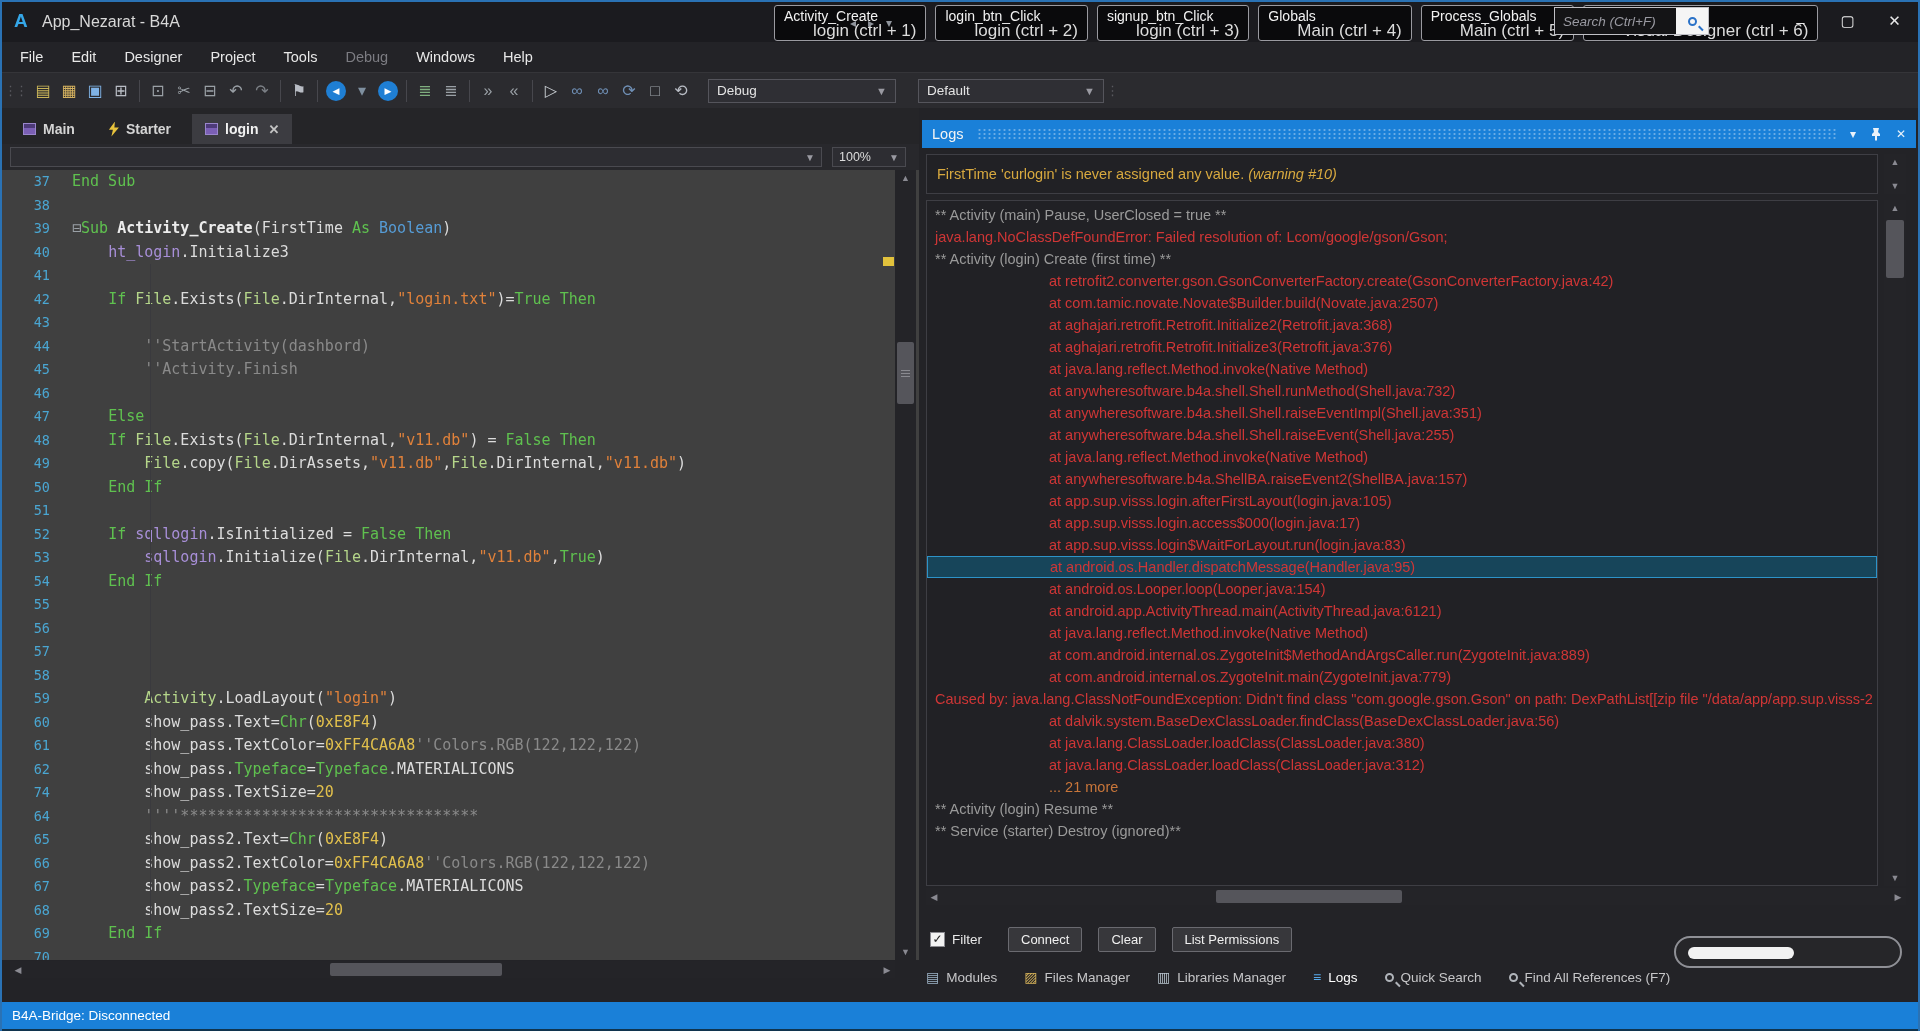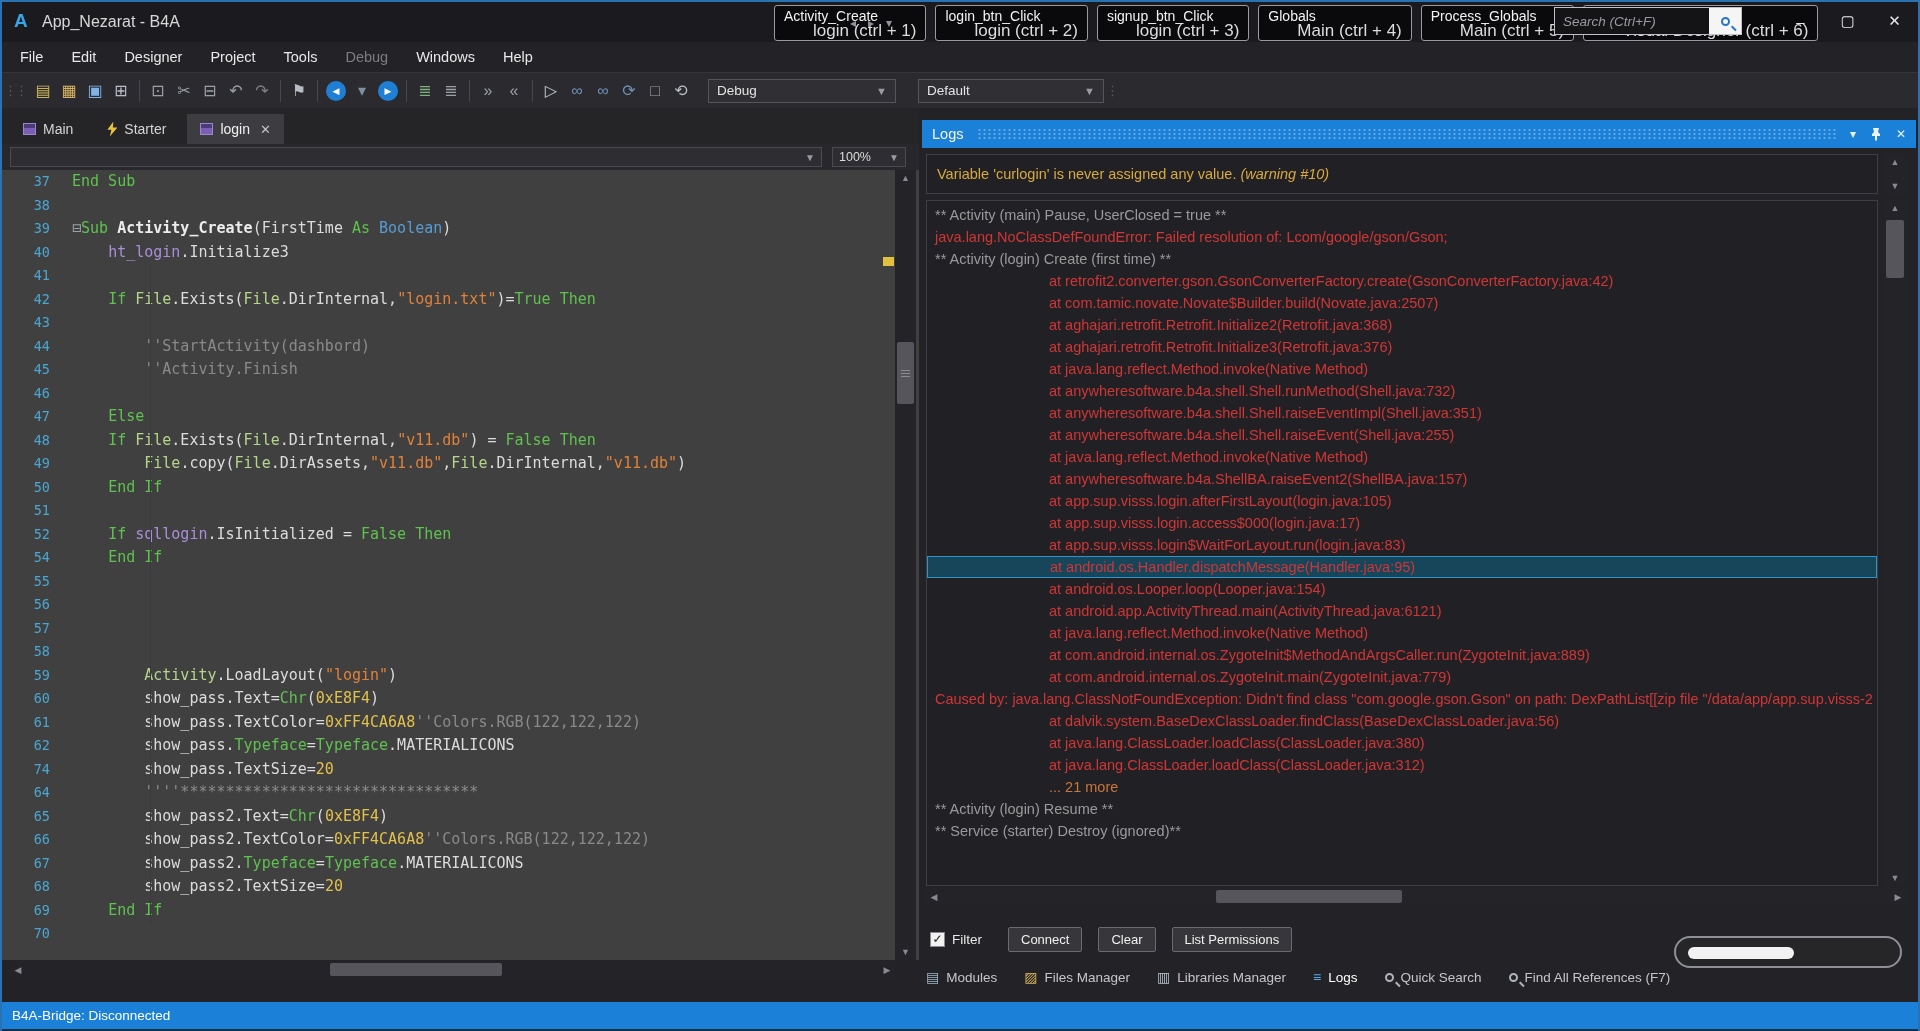--- a/index.html
+++ b/index.html
@@ -7,21 +7,21 @@
   .window{position:relative;width:1920px;height:1031px;background:#232327;overflow:hidden;
     font-family:"Liberation Sans",sans-serif;border:2px solid #2a72b4;border-bottom:none;}
   
   .titlebar{position:absolute;left:0;top:0;width:100%;height:40px;background:#1b1b1f;}
   .logo{position:absolute;left:12px;top:8px;font-weight:bold;font-size:19px;color:#35a7e8;}
   .apptitle{position:absolute;left:40px;top:11px;font-size:16px;color:#d8d8d8;}
   .quicktabs{position:absolute;left:772px;top:3px;display:flex;gap:9px;}
   .qtab{border:1px solid #9a9aa0;border-radius:3px;background:#0a0a0c;padding:2px 9px;cursor:default;}
   .qtab .l1{font-size:14px;color:#f2f2f2;line-height:16px;white-space:nowrap;}
   .qtab .l2{font-size:17px;color:#dcdcdc;line-height:14px;white-space:nowrap;padding-left:29px;}
-  .searchbox{position:absolute;left:1552px;top:5px;width:188px;height:28px;display:flex;
+  .searchbox{position:absolute;left:1552px;top:5px;width:155px;height:28px;display:flex;
     border:1px solid #c0c0c6;background:#be185d;}
   .searchbox input{flex:1;background:#141416;border:none;outline:none;color:#cfcfcf;
     font-style:italic;font-size:13.5px;padding:0 8px;font-family:"Liberation Sans",sans-serif;min-width:0;}
   .searchbox input::placeholder{color:#9a9aa2;}
   .searchbtn{width:32px;background:#f5f5f5;border:none;display:flex;align-items:center;justify-content:center;cursor:pointer;}
   .lens{display:inline-block;width:9px;height:9px;border:2px solid #2a72c8;border-radius:50%;position:relative;}
   .lens::after{content:"";position:absolute;left:8px;top:8px;width:2px;height:6px;background:#2a72c8;transform:rotate(-45deg);transform-origin:top left;}
   .lens.gray{border-color:#b0b4ba;}.lens.gray::after{background:#b0b4ba;}
   .winbtns{position:absolute;right:0;top:0;display:flex;height:38px;}
   .winbtn{width:47px;display:flex;align-items:center;justify-content:center;color:#e8e8e8;font-size:15px;cursor:pointer;}
@@ -36,21 +36,21 @@
   .tb-icon{width:26px;height:26px;display:flex;align-items:center;justify-content:center;font-size:16px;cursor:pointer;}
   .tb-circle{width:20px;height:20px;border-radius:50%;display:flex;align-items:center;justify-content:center;font-size:9px;}
   .tb-sep{width:1px;height:22px;background:#47474d;margin:0 5px;}
   .combo{height:24px;background:#2f2f34;border:1px solid #55555c;display:flex;align-items:center;
     padding:0 8px;color:#e4e4e4;font-size:13.5px;cursor:pointer;position:relative;}
   .combo .arr{margin-left:auto;color:#9a9aa2;font-size:11px;padding-left:26px;}
   .combo.debug{width:188px;margin-left:14px;}
   .combo.default{width:186px;margin-left:22px;}
   
   .tabstrip{position:absolute;left:0;top:106px;width:917px;height:36px;background:#252528;display:flex;align-items:flex-end;}
-  .etab{height:30px;display:flex;align-items:center;gap:7px;padding:0 13px;font-size:14px;color:#d4d4d4;cursor:pointer;margin-left:8px;}
+  .etab{height:30px;display:flex;align-items:center;gap:7px;padding:0 13px;font-size:14px;color:#d4d4d4;cursor:pointer;margin-left:8px;font-weight:bold;}
   .etab.active{background:#3c3c41;color:#f2f2f2;}
   .etab .close{color:#c4c4c4;font-size:13px;margin-left:3px;}
   .winicon{width:13px;height:12px;background:#7b5fb5;border:1px solid #9a86cc;position:relative;display:inline-block;}
   .winicon::before{content:"";position:absolute;left:0;top:0;width:100%;height:4px;background:#4d3a78;}
   .bolt{width:10px;height:15px;background:#e8c33c;display:inline-block;clip-path:polygon(60% 0,0 55%,40% 55%,25% 100%,100% 40%,55% 40%);}
   .strip-arrows{position:absolute;right:14px;top:14px;display:flex;gap:12px;color:#8f949c;font-size:12px;}
   .comborow{position:absolute;left:0;top:142px;width:917px;height:26px;background:#28282c;display:flex;align-items:center;}
   .wide-combo{margin-left:8px;width:812px;height:20px;background:#2d2d32;border:1px solid #4a4a50;
     display:flex;align-items:center;padding:0 6px;cursor:pointer;}
   .wide-combo .arr{margin-left:auto;color:#9a9aa2;font-size:10px;}
@@ -254,20 +254,21 @@
       <div class="code-line"><span class="gutter">43</span><span></span></div>
       <div class="code-line"><span class="gutter">44</span><span><span class="sg-com">        ''StartActivity(dashbord)</span></span></div>
       <div class="code-line"><span class="gutter">45</span><span><span class="sg-com">        ''Activity.Finish</span></span></div>
       <div class="code-line"><span class="gutter">46</span><span></span></div>
       <div class="code-line"><span class="gutter">47</span><span><span class="sg-pln">    </span><span class="sg-kw">Else</span></span></div>
       <div class="code-line"><span class="gutter">48</span><span><span class="sg-pln">    </span><span class="sg-kw">If </span><span class="sg-obj">File</span><span class="sg-pln">.Exists(</span><span class="sg-obj">File</span><span class="sg-pln">.DirInternal,</span><span class="sg-str">"v11.db"</span><span class="sg-pln">) = </span><span class="sg-kw">False</span><span class="sg-pln"> </span><span class="sg-kw">Then</span></span></div>
       <div class="code-line"><span class="gutter">49</span><span><span class="sg-pln">        </span><span class="sg-obj">File</span><span class="sg-pln">.copy(</span><span class="sg-obj">File</span><span class="sg-pln">.DirAssets,</span><span class="sg-str">"v11.db"</span><span class="sg-pln">,</span><span class="sg-obj">File</span><span class="sg-pln">.DirInternal,</span><span class="sg-str">"v11.db"</span><span class="sg-pln">)</span></span></div>
       <div class="code-line"><span class="gutter">50</span><span><span class="sg-pln">    </span><span class="sg-kw">End If</span></span></div>
       <div class="code-line"><span class="gutter">51</span><span></span></div>
       <div class="code-line"><span class="gutter">52</span><span><span class="sg-pln">    </span><span class="sg-kw">If </span><span class="sg-var">sqllogin</span><span class="sg-pln">.IsInitialized = </span><span class="sg-kw">False</span><span class="sg-pln"> </span><span class="sg-kw">Then</span></span></div>
+      <div class="code-line"><span class="gutter">53</span><span><span class="sg-pln">        </span><span class="sg-var">sqllogin</span><span class="sg-pln">.Initialize(</span><span class="sg-obj">File</span><span class="sg-pln">.DirInternal,</span><span class="sg-str">"v11.db"</span><span class="sg-pln">,</span><span class="sg-kw">True</span><span class="sg-pln">)</span></span></div>
       <div class="code-line"><span class="gutter">54</span><span><span class="sg-pln">    </span><span class="sg-kw">End If</span></span></div>
       <div class="code-line"><span class="gutter">55</span><span></span></div>
       <div class="code-line"><span class="gutter">56</span><span></span></div>
       <div class="code-line"><span class="gutter">57</span><span></span></div>
       <div class="code-line"><span class="gutter">58</span><span></span></div>
       <div class="code-line"><span class="gutter">59</span><span><span class="sg-pln">        </span><span class="sg-obj">Activity</span><span class="sg-pln">.LoadLayout(</span><span class="sg-str">"login"</span><span class="sg-pln">)</span></span></div>
       <div class="code-line"><span class="gutter">60</span><span><span class="sg-pln">        show_pass.Text=</span><span class="sg-kw">Chr</span><span class="sg-pln">(</span><span class="sg-num">0xE8F4</span><span class="sg-pln">)</span></span></div>
       <div class="code-line"><span class="gutter">61</span><span><span class="sg-pln">        show_pass.TextColor=</span><span class="sg-num">0xFF4CA6A8</span><span class="sg-com">''Colors.RGB(122,122,122)</span></span></div>
       <div class="code-line"><span class="gutter">62</span><span><span class="sg-pln">        show_pass.</span><span class="sg-kw">Typeface</span><span class="sg-pln">=</span><span class="sg-kw">Typeface</span><span class="sg-pln">.MATERIALICONS</span></span></div>
       <div class="code-line"><span class="gutter">74</span><span><span class="sg-pln">        show_pass.TextSize=</span><span class="sg-num">20</span></span></div>
@@ -302,21 +303,21 @@
     <span class="logs-hdr-icons">
       <span>▾</span>
       <svg class="pin-svg" width="12" height="14" viewBox="0 0 12 14">
           <path d="M3 1h6l-1 4 2 2v2H7v4l-1 1-1-1V9H2V7l2-2z" fill="#eaf2fa"></path>
         </svg>
       <span>✕</span>
     </span>
   </div>
 
   <div class="warning-box">
-    <span><span>Variable 'curlogin' is never assigned any value. </span><em>(warning #10)</em></span>
+    <span><span>FirstTime 'curlogin' is never assigned any value. </span><em>(warning #10)</em></span>
   </div>
   <div class="vscroll" style="left:1882px;top:152px;width:22px;height:40px;">
     <div class="up">▲</div>
     <div class="down">▼</div>
   </div>
 
   <div class="log-list" id="loglist">
       <div class="log-line lg-info">** Activity (main) Pause, UserClosed = true **</div>
       <div class="log-line lg-err">java.lang.NoClassDefFoundError: Failed resolution of: Lcom/google/gson/Gson;</div>
       <div class="log-line lg-info">** Activity (login) Create (first time) **</div>

